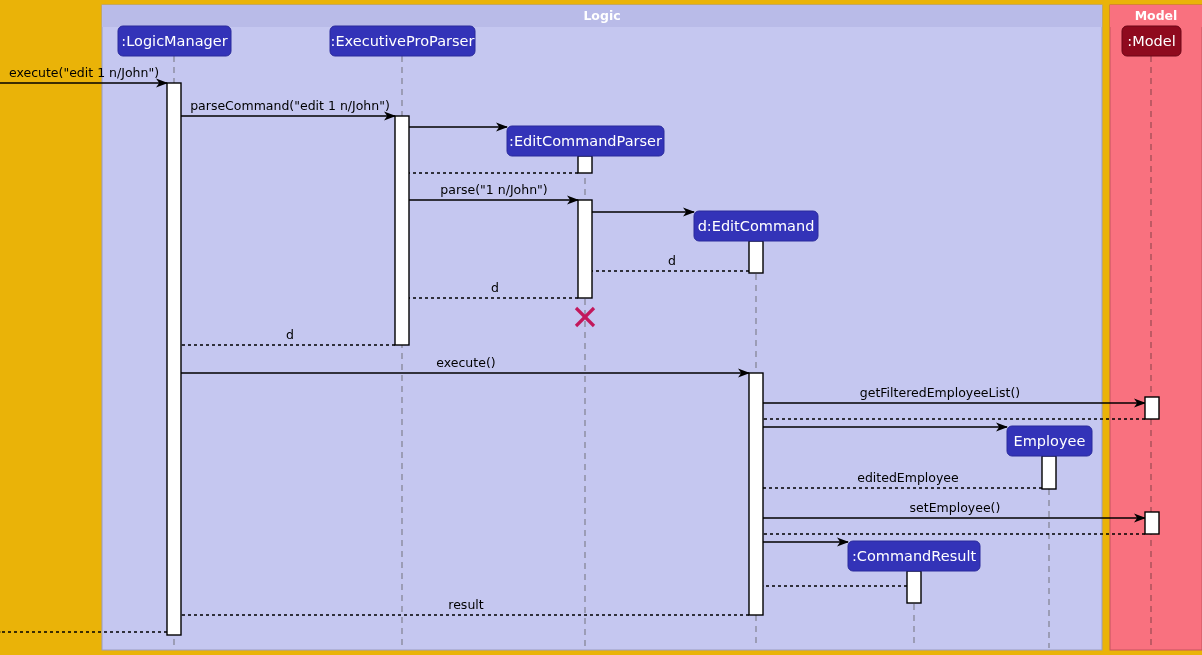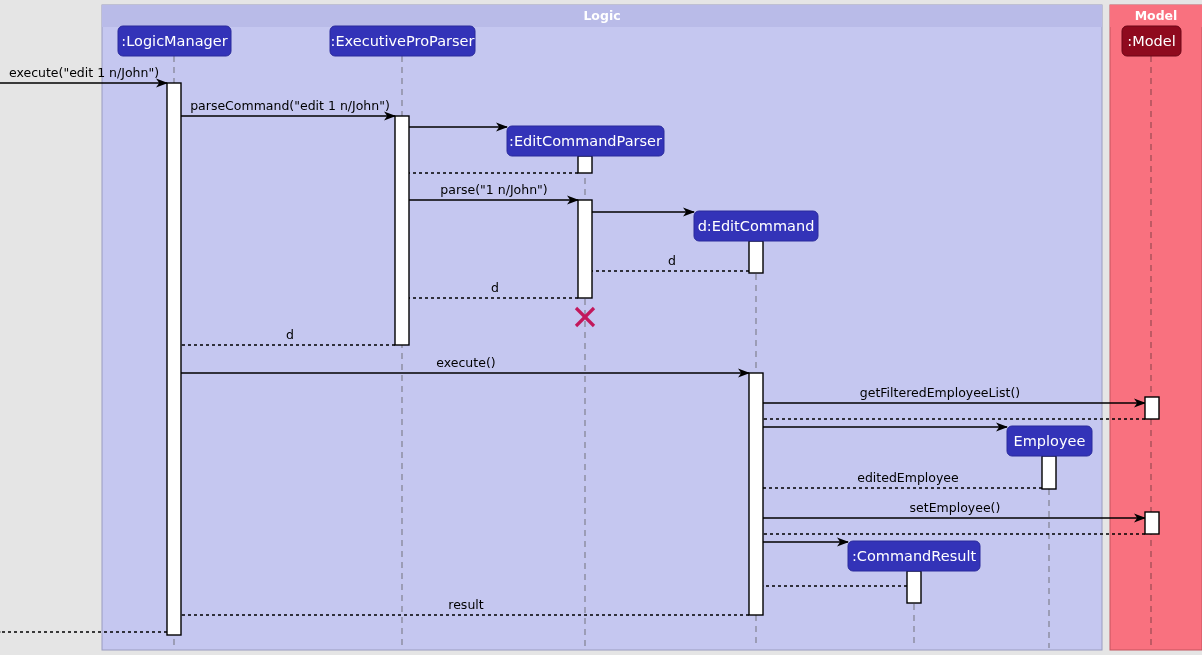--- a/index.html
+++ b/index.html
@@ -10,21 +10,21 @@
   body {
     font-family: "DejaVu Sans", "Liberation Sans", sans-serif;
     width: 1202px;
     height: 655px;
     overflow: hidden;
   }
   #diagram-root {
     position: relative;
     width: 1202px;
     height: 655px;
-    background: #e5e5e5;
+    background: #eab308;
   }
   #diagram-svg {
     position: absolute;
     left: 0;
     top: 0;
     width: 1202px;
     height: 655px;
   }
   .partition-label {
     font-weight: bold;

